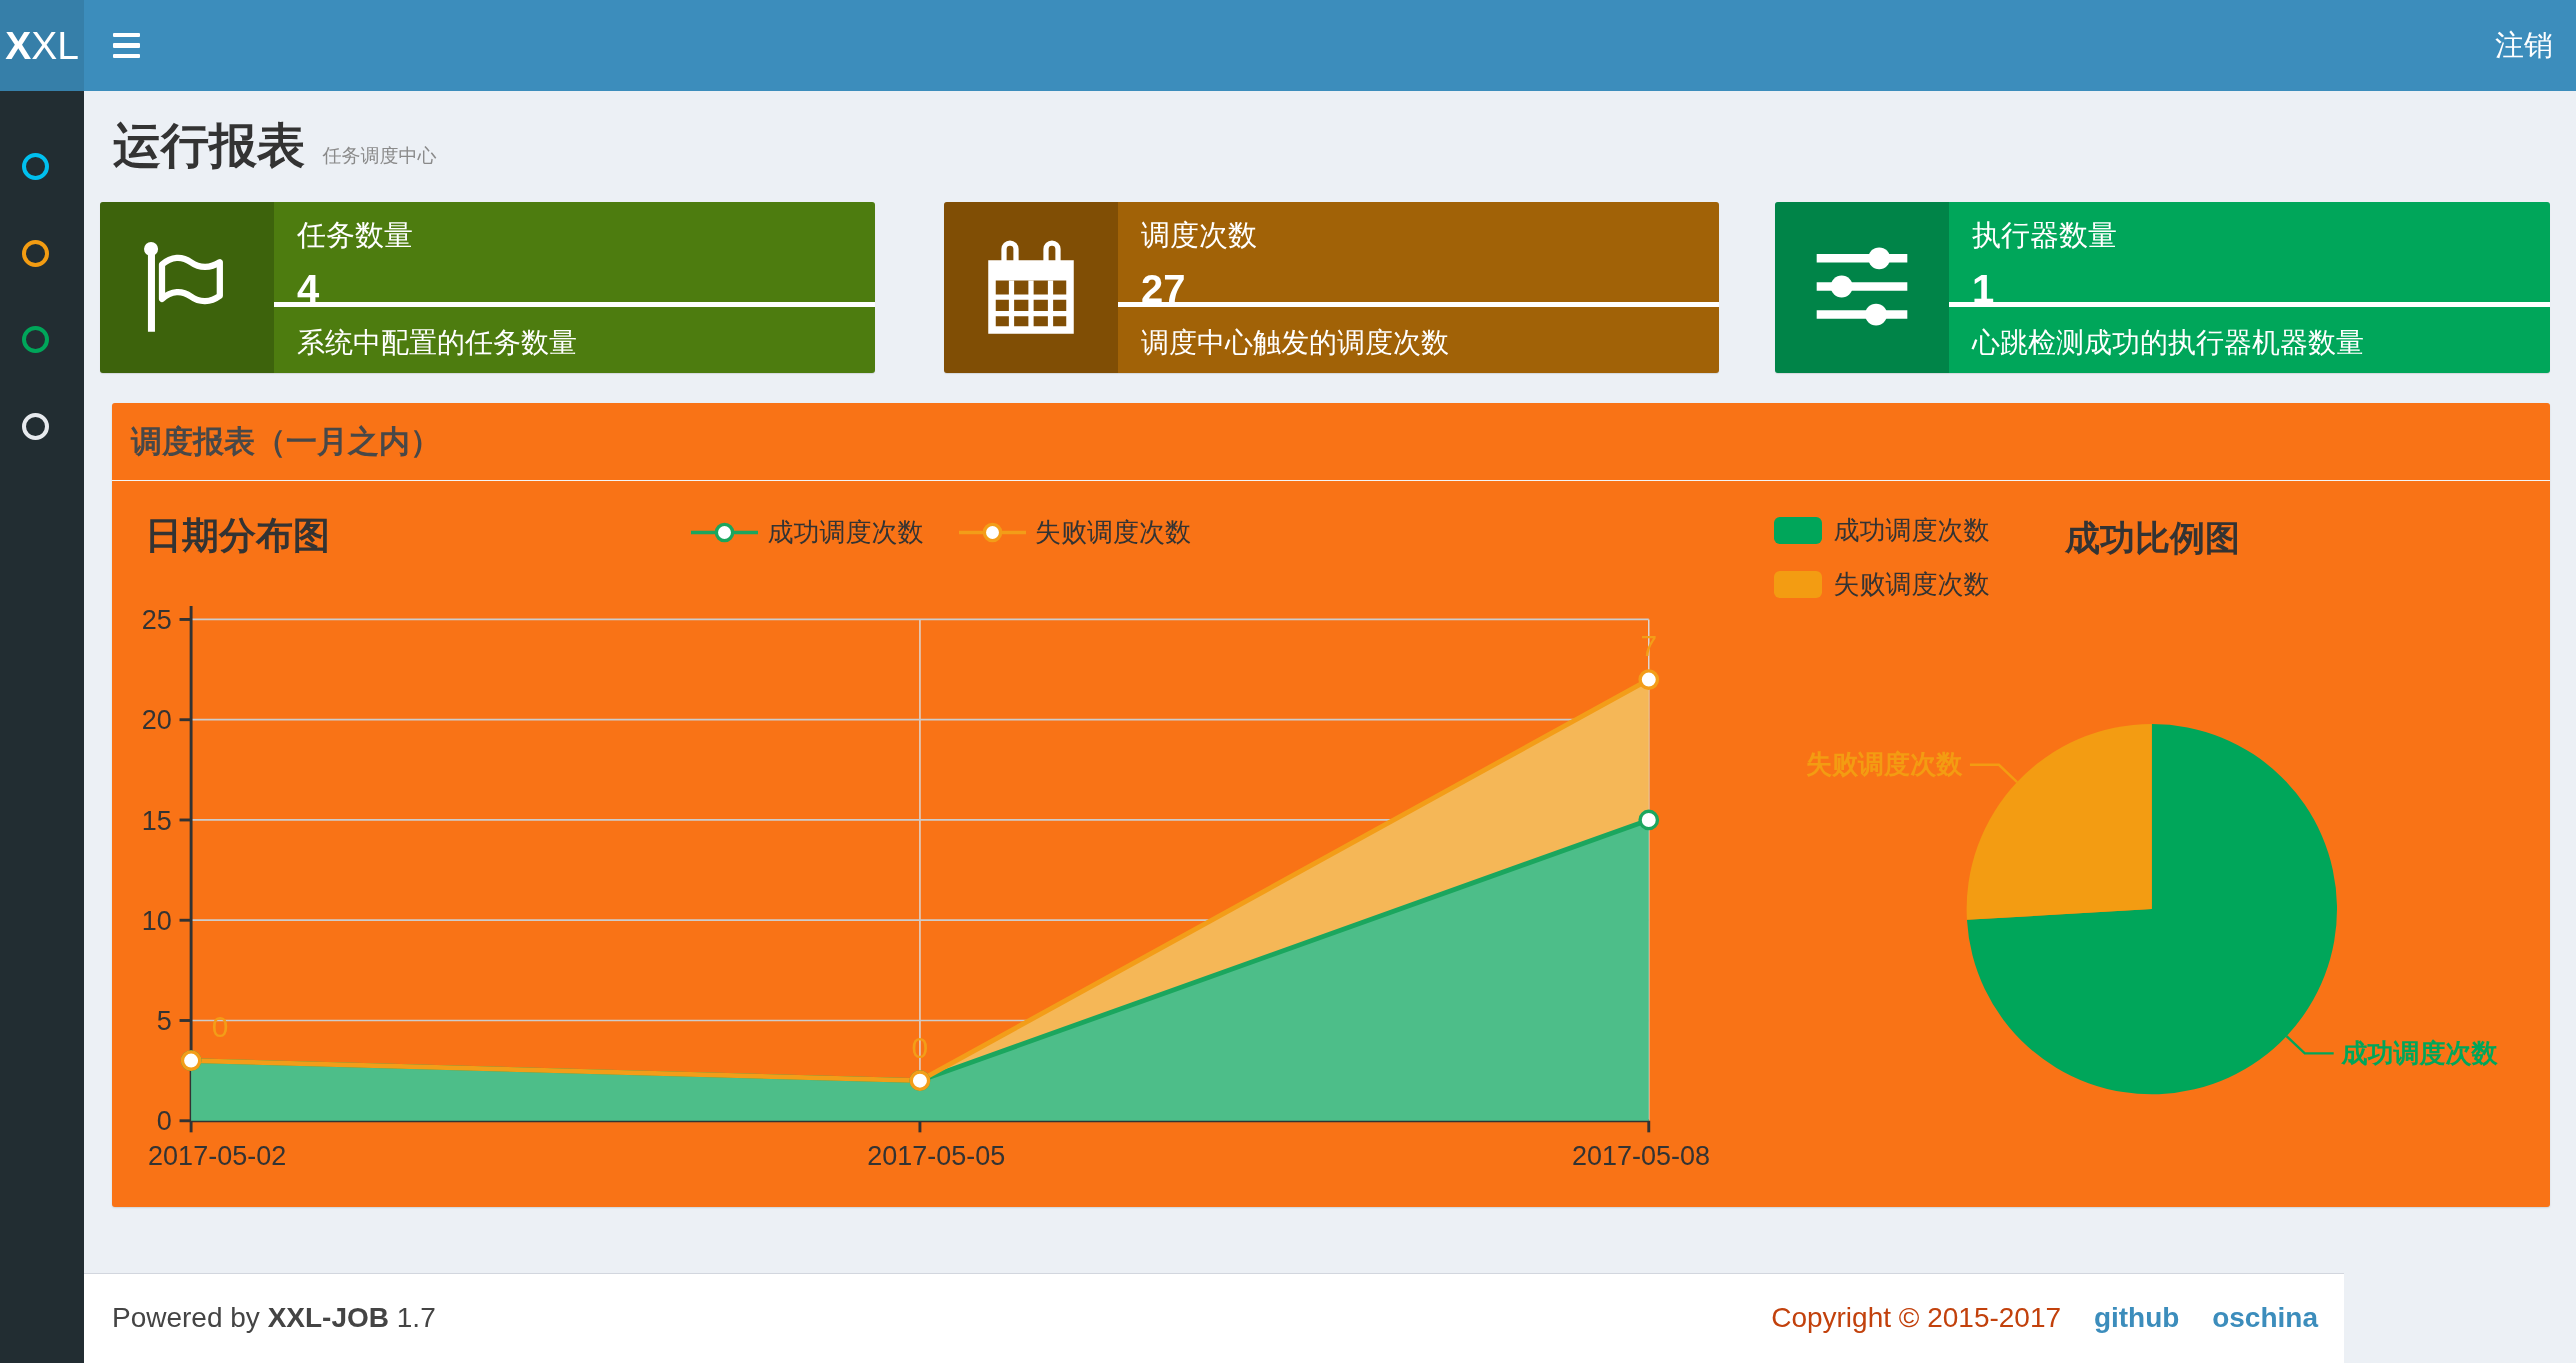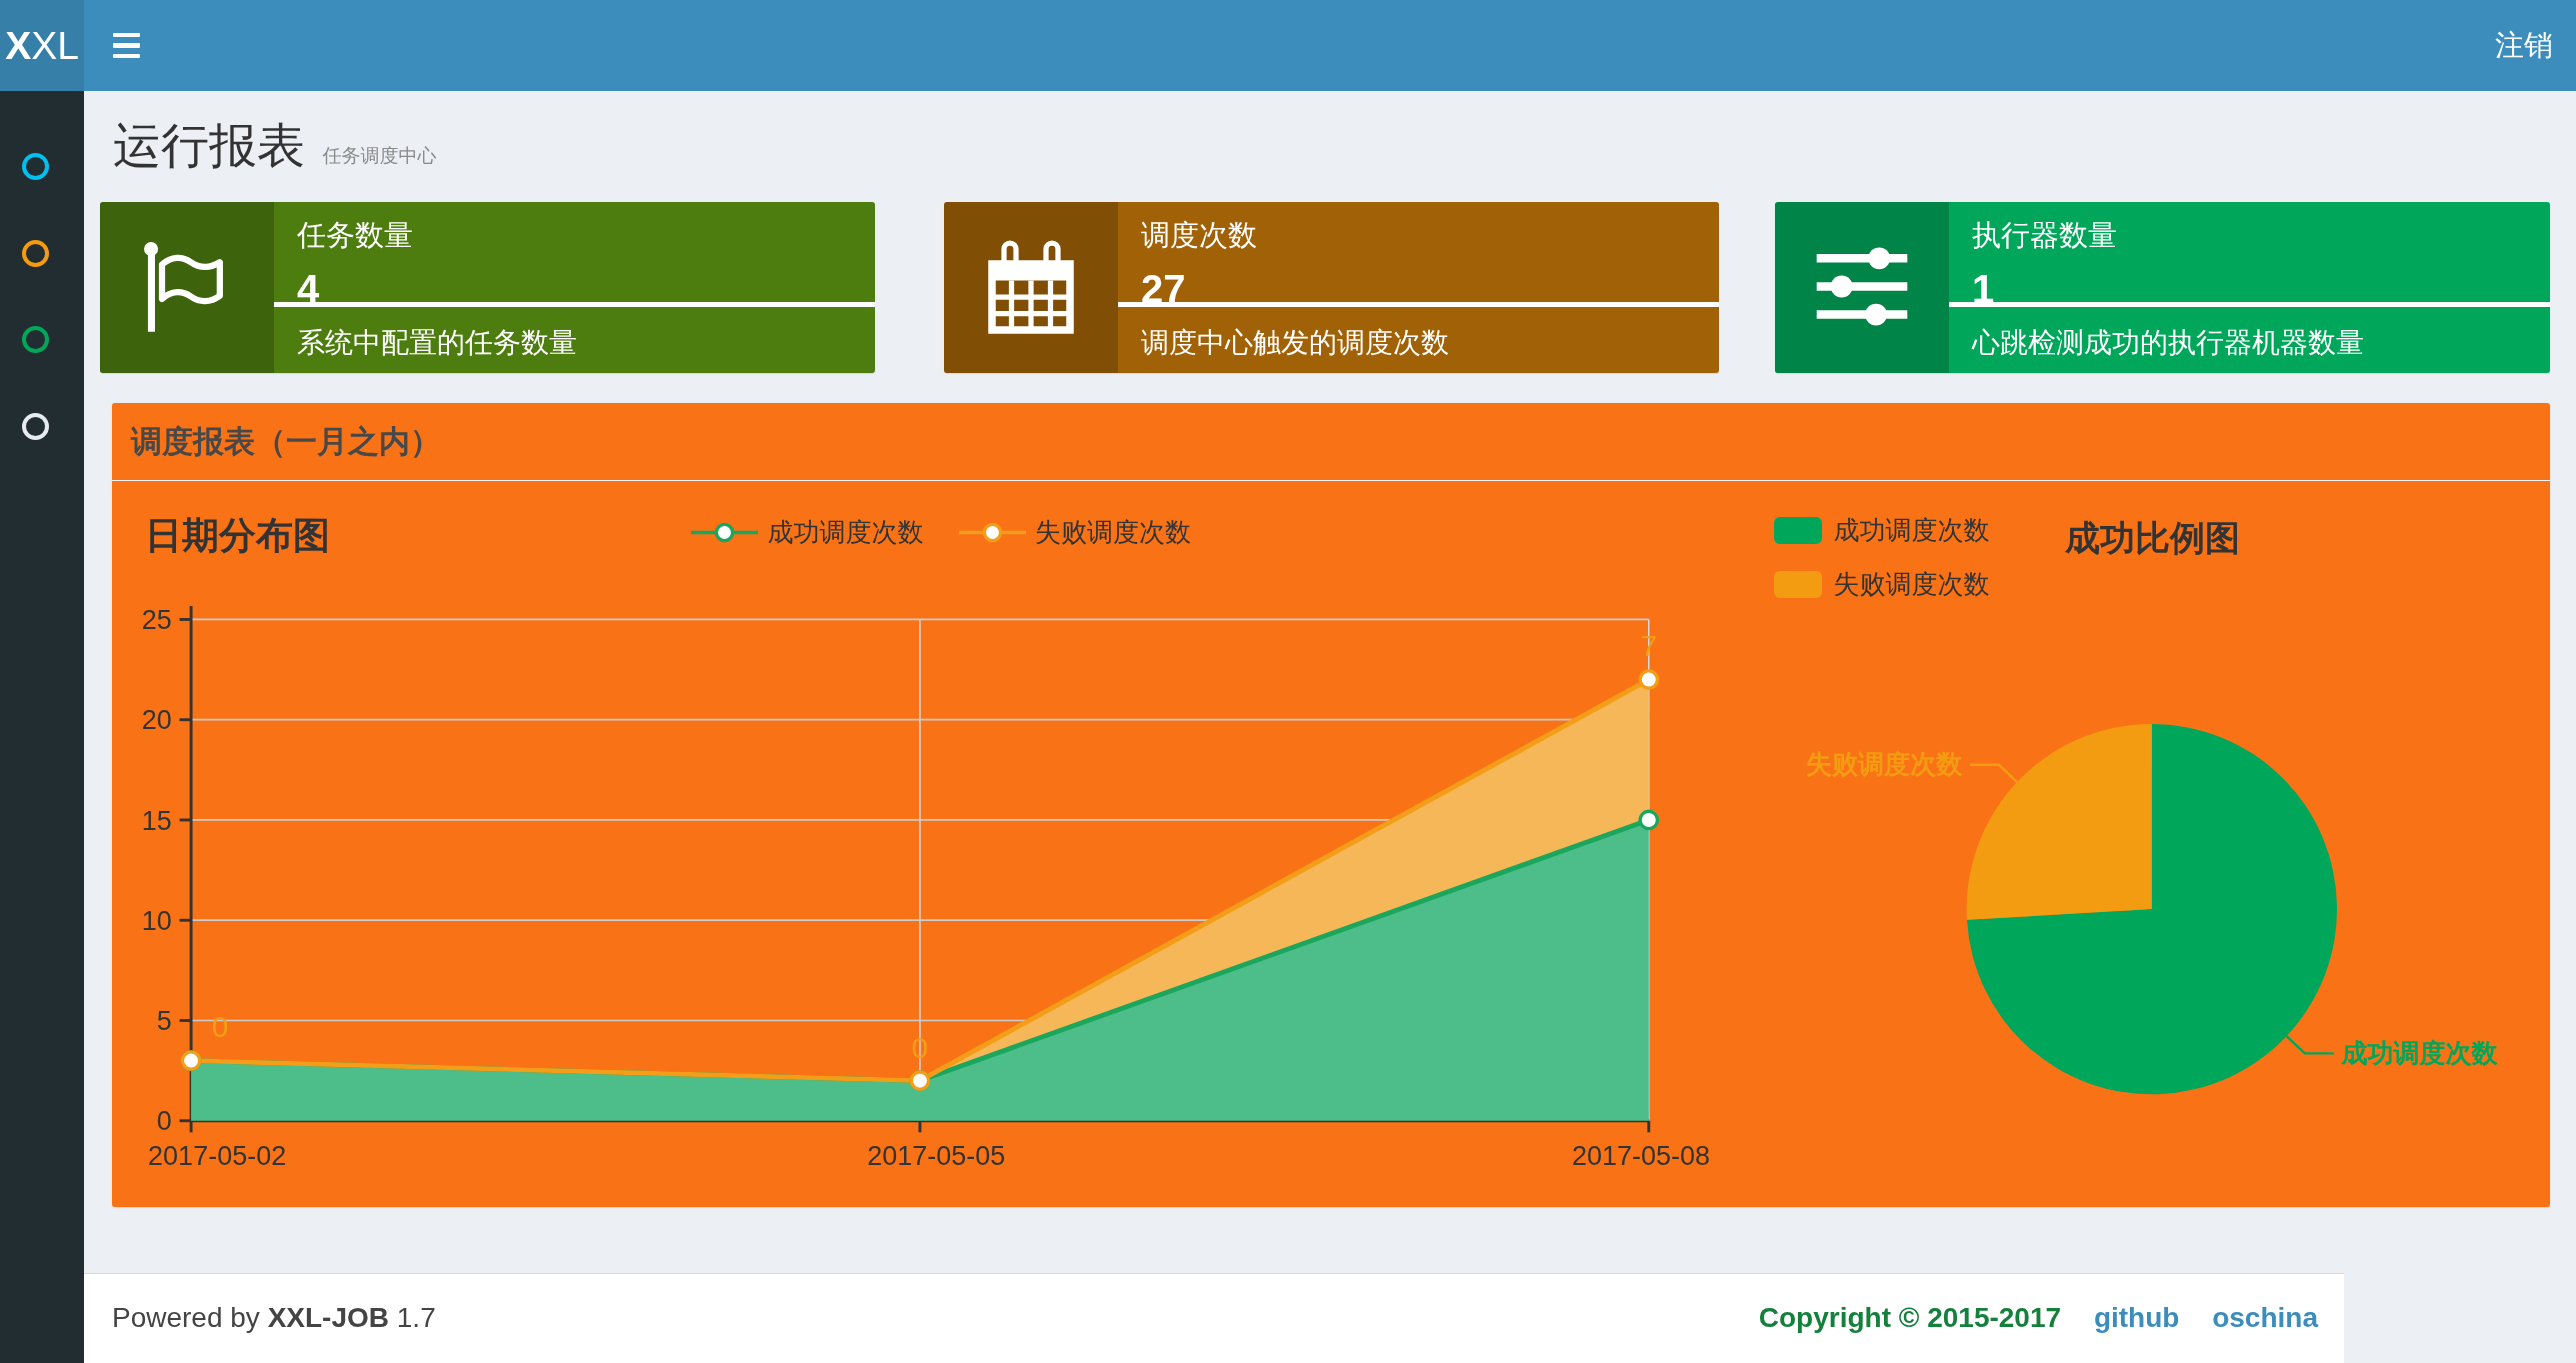--- a/index.html
+++ b/index.html
@@ -18,21 +18,21 @@
   .logout{position:absolute;right:23px;top:0;height:91px;line-height:91px;color:#fff;font-size:29px;
           cursor:pointer;text-decoration:none}
 
   
   .sidebar{position:absolute;left:0;top:91px;width:84px;height:1273px;background:#222d32}
   .side-item{position:absolute;left:0;width:84px;height:87px;display:block;cursor:pointer}
   .circle-o{position:absolute;left:22px;top:30px;width:27px;height:27px;border-radius:50%;border:4.8px solid #fff}
 
   
   .page-header{position:absolute;left:113px;top:114px;display:flex;align-items:baseline;gap:17.4px}
-  .page-title{font-size:48px;font-weight:400;color:#333}
+  .page-title{font-size:48px;font-weight:700;color:#333}
   .page-subtitle{font-size:19px;color:#8a8a8a}
 
   
   .stat-box{position:absolute;top:202px;width:775px;height:171px;border-radius:2.9px;color:#fff;overflow:hidden;
             box-shadow:0 1px 1px rgba(0,0,0,0.1)}
   .stat-icon{position:absolute;left:0;top:0;width:174px;height:100%;background:rgba(0,0,0,0.2);
              display:flex;align-items:center;justify-content:center}
   .stat-content{position:absolute;left:174px;right:0;top:0;bottom:0;padding:13.5px 0 0 23px}
   .stat-title{font-size:29px}
   .stat-value{font-size:40px;font-weight:700;margin-top:11.6px}
@@ -63,21 +63,21 @@
   .ax{font-size:28px;fill:#333}
   .vlab{font-size:31px;font-weight:400}
   .plab{font-size:27px;font-weight:600}
 
   
   .footer{position:absolute;left:84px;top:1273px;width:2260px;height:91px;background:#fff;
           border-top:1.9px solid #d2d6de;font-size:28px;color:#444}
   .foot-left{position:absolute;left:28px;top:0;line-height:87px}
   .foot-left b{font-weight:700}
   .foot-right{position:absolute;right:26px;top:0;line-height:87px}
-  .foot-right .copy{font-weight:700;color:#15803d}
+  .foot-right .copy{font-weight:400;color:#c2410c}
   .foot-right a{color:#3c8dbc;font-weight:700;text-decoration:none;margin-left:25px;cursor:pointer}
 </style>
 </head>
 <body>
 
 <div id="page">
 
   <header class="navbar">
     <div class="logo">
       <b>X</b>

